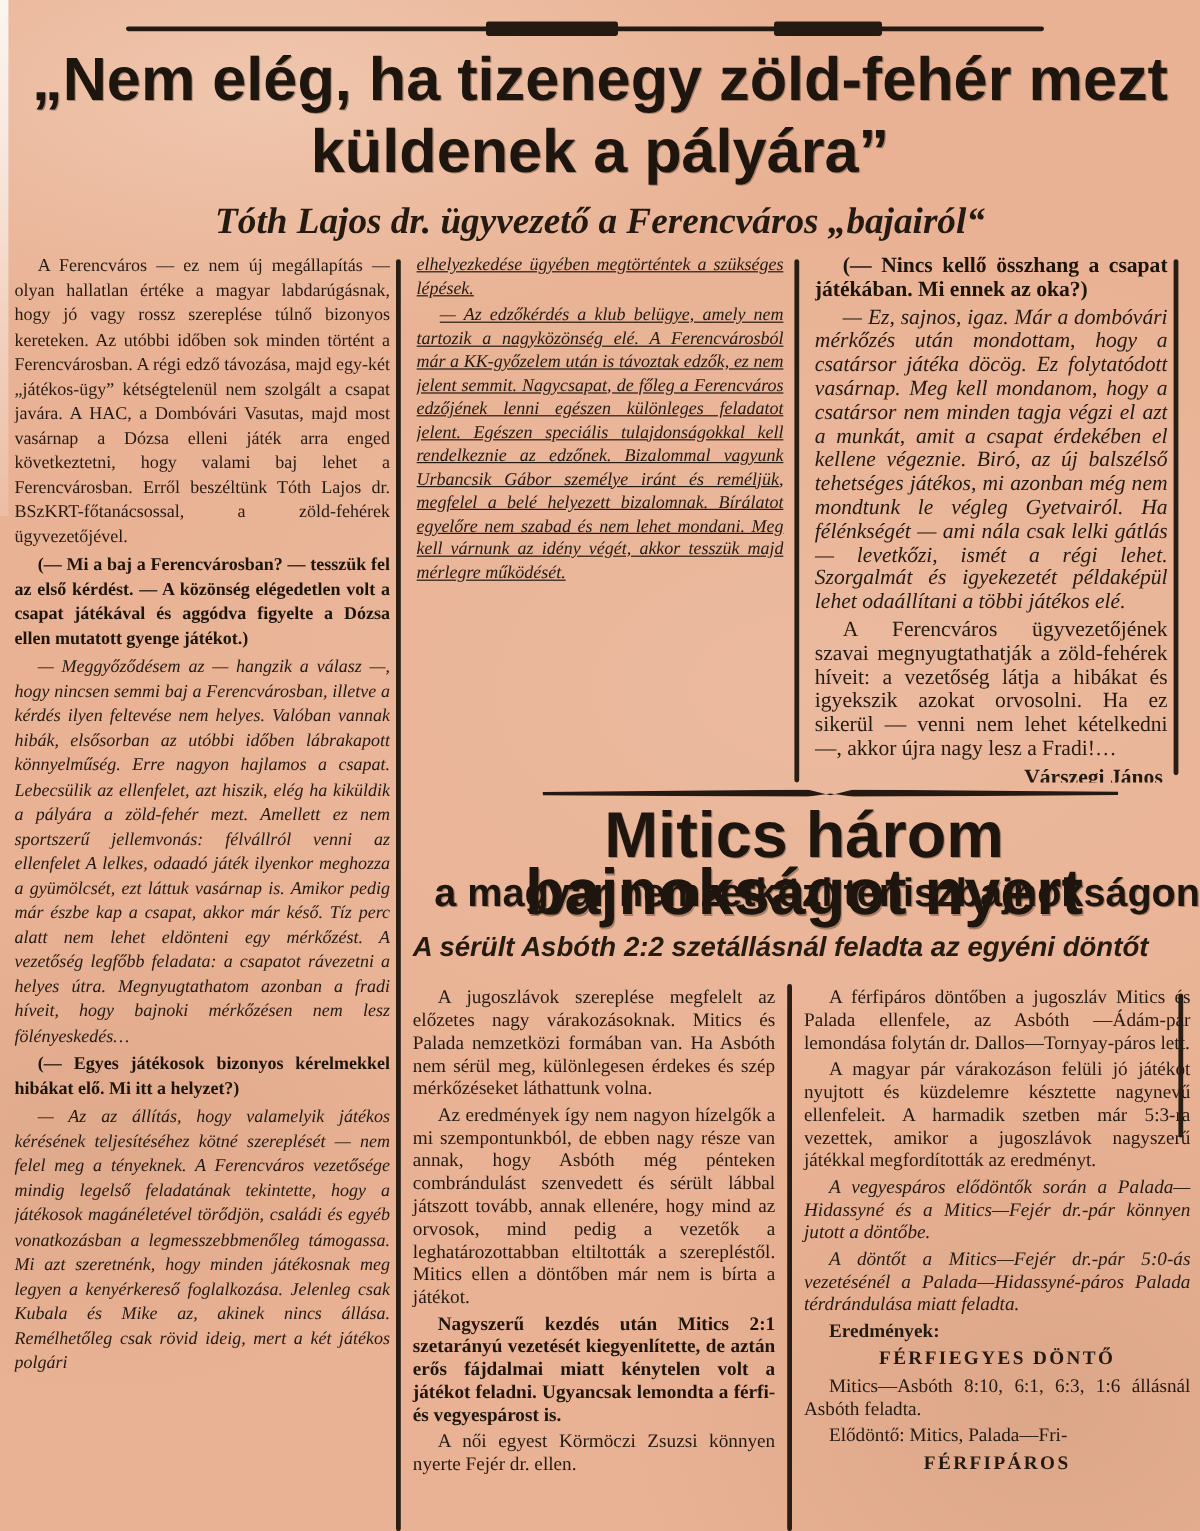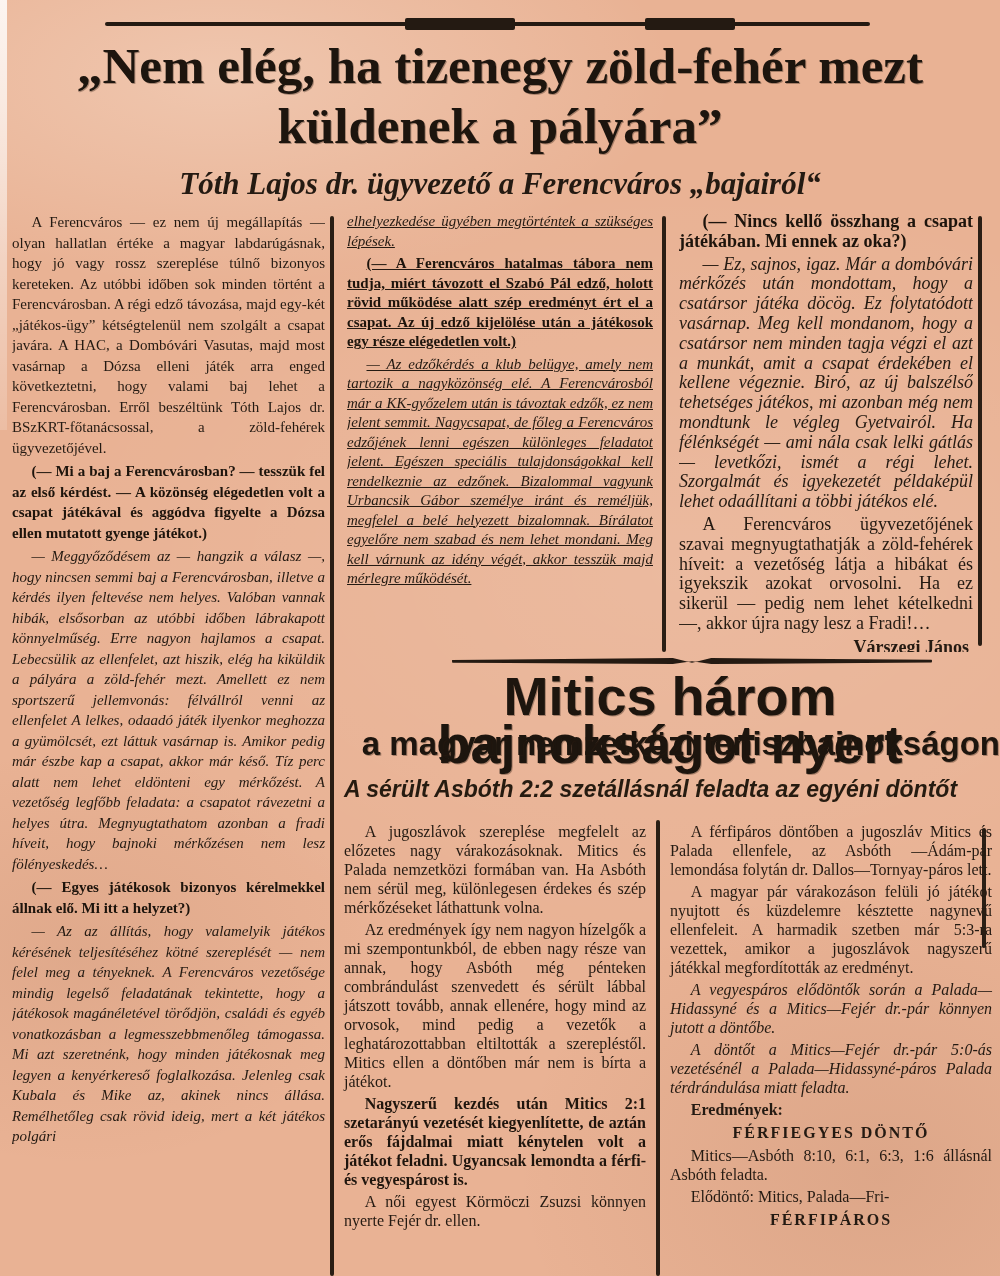--- a/index.html
+++ b/index.html
@@ -32,21 +32,21 @@
   .vr-c { left:978px; top:216px; height:430px; }
   .vr-d { left:982px; top:828px; height:120px; }
   .mid-rule {
     position:absolute; height:6px; background:#241a12; border-radius:3px;
     clip-path:polygon(0 35%, 46% 0, 50% 80%, 54% 0, 100% 30%, 100% 75%, 54% 100%, 50% 55%, 46% 100%, 0 80%);
   }
   
   .h-main {
     position:absolute; top:36px; left:0; width:1000px;
     text-align:center;
-    font-family:Liberation Serif, serif;
+    font-family:Liberation Sans, sans-serif;
     font-weight:bold; color:#1d150e;
     font-size:51px; line-height:60px; letter-spacing:0px;
     text-shadow:1px 1px 0 rgba(46,30,16,0.35);
   }
   .h-sub {
     position:absolute; top:166px; left:0; width:1000px;
     text-align:center;
     font-family:"Liberation Serif", serif;
     font-weight:bold; font-style:italic;
     font-size:31px; color:#241a12;
@@ -114,32 +114,31 @@
 
   <div class="vrule vr-a"></div>
   <div class="vrule vr-b"></div>
   <div class="vrule vr-c"></div>
   <div class="vrule vr-d"></div>
 
   <div class="col a1c1">
       <p class="para">A Ferencváros — ez nem új megállapítás — olyan hallatlan értéke a magyar labdarúgásnak, hogy jó vagy rossz szereplése túlnő bizonyos kereteken. Az utóbbi időben sok minden történt a Ferencvárosban. A régi edző távozása, majd egy-két „játékos-ügy” kétségtelenül nem szolgált a csapat javára. A HAC, a Dombóvári Vasutas, majd most vasárnap a Dózsa elleni játék arra enged következtetni, hogy valami baj lehet a Ferencvárosban. Erről beszéltünk Tóth Lajos dr. BSzKRT-főtanácsossal, a zöld-fehérek ügyvezetőjével.</p>
       <p class="para q">(— Mi a baj a Ferencvárosban? — tesszük fel az első kérdést. — A közönség elégedetlen volt a csapat játékával és aggódva figyelte a Dózsa ellen mutatott gyenge játékot.)</p>
       <p class="para it">— Meggyőződésem az — hangzik a válasz —, hogy nincsen semmi baj a Ferencvárosban, illetve a kérdés ilyen feltevése nem helyes. Valóban vannak hibák, elsősorban az utóbbi időben lábrakapott könnyelműség. Erre nagyon hajlamos a csapat. Lebecsülik az ellenfelet, azt hiszik, elég ha kiküldik a pályára a zöld-fehér mezt. Amellett ez nem sportszerű jellemvonás: félvállról venni az ellenfelet A lelkes, odaadó játék ilyenkor meghozza a gyümölcsét, ezt láttuk vasárnap is. Amikor pedig már észbe kap a csapat, akkor már késő. Tíz perc alatt nem lehet eldönteni egy mérkőzést. A vezetőség legfőbb feladata: a csapatot rávezetni a helyes útra. Megnyugtathatom azonban a fradi híveit, hogy bajnoki mérkőzésen nem lesz fölényeskedés…</p>
-      <p class="para q">(— Egyes játékosok bizonyos kérelmekkel állnak elő. Mi itt a helyzet?)</p>
+      <p class="para q">(— Egyes játékosok bizonyos kérelmekkel hibákat elő. Mi itt a helyzet?)</p>
       <p class="para it">— Az az állítás, hogy valamelyik játékos kérésének teljesítéséhez kötné szereplését — nem felel meg a tényeknek. A Ferencváros vezetősége mindig legelső feladatának tekintette, hogy a játékosok magánéletével törődjön, családi és egyéb vonatkozásban a legmesszebbmenőleg támogassa. Mi azt szeretnénk, hogy minden játékosnak meg legyen a kenyérkereső foglalkozása. Jelenleg csak Kubala és Mike az, akinek nincs állása. Remélhetőleg csak rövid ideig, mert a két játékos polgári</p>
     </div>
   <div class="col a1c2">
       <p class="para it cont">elhelyezkedése ügyében megtörténtek a szükséges lépések.</p>
-      <p class="para q">(— A Ferencváros hatalmas tábora nem tudja, miért távozott el Szabó Pál edző, holott rövid működése alatt szép eredményt ért el a csapat. Az új edző kijelölése után a játékosok egy része elégedetlen volt.)</p>
       <p class="para it">— Az edzőkérdés a klub belügye, amely nem tartozik a nagyközönség elé. A Ferencvárosból már a KK-győzelem után is távoztak edzők, ez nem jelent semmit. Nagycsapat, de főleg a Ferencváros edzőjének lenni egészen különleges feladatot jelent. Egészen speciális tulajdonságokkal kell rendelkeznie az edzőnek. Bizalommal vagyunk Urbancsik Gábor személye iránt és reméljük, megfelel a belé helyezett bizalomnak. Bírálatot egyelőre nem szabad és nem lehet mondani. Meg kell várnunk az idény végét, akkor tesszük majd mérlegre működését.</p>
     </div>
   <div class="col a1c3">
       <p class="para q">(— Nincs kellő összhang a csapat játékában. Mi ennek az oka?)</p>
       <p class="para it">— Ez, sajnos, igaz. Már a dombóvári mérkőzés után mondottam, hogy a csatársor játéka döcög. Ez folytatódott vasárnap. Meg kell mondanom, hogy a csatársor nem minden tagja végzi el azt a munkát, amit a csapat érdekében el kellene végeznie. Biró, az új balszélső tehetséges játékos, mi azonban még nem mondtunk le végleg Gyetvairól. Ha félénkségét — ami nála csak lelki gátlás — levetkőzi, ismét a régi lehet. Szorgalmát és igyekezetét példaképül lehet odaállítani a többi játékos elé.</p>
-      <p class="para">A Ferencváros ügyvezetőjének szavai megnyugtathatják a zöld-fehérek híveit: a vezetőség látja a hibákat és igyekszik azokat orvosolni. Ha ez sikerül — pedig nem lehet kételkedni —, akkor újra nagy lesz a Fradi!…</p>
+      <p class="para">A Ferencváros ügyvezetőjének szavai megnyugtathatják a zöld-fehérek híveit: a vezetőség látja a hibákat és igyekszik azokat orvosolni. Ha ez sikerül — venni nem lehet kételkedni —, akkor újra nagy lesz a Fradi!…</p>
       <p class="para sig">Várszegi János</p>
     </div>
 
   <div class="article2">
     <div class="mid-rule a2-rule"></div>
     <div class="h2-l1">Mitics három bajnokságot nyert</div>
     <div class="h2-l2">a magyar nemzetközi teniszbajnokságon</div>
     <div class="h2-sub">A sérült Asbóth 2:2 szetállásnál feladta az egyéni döntőt</div>
     <div class="a2-vrule"></div>
     <div class="col a2c1">

